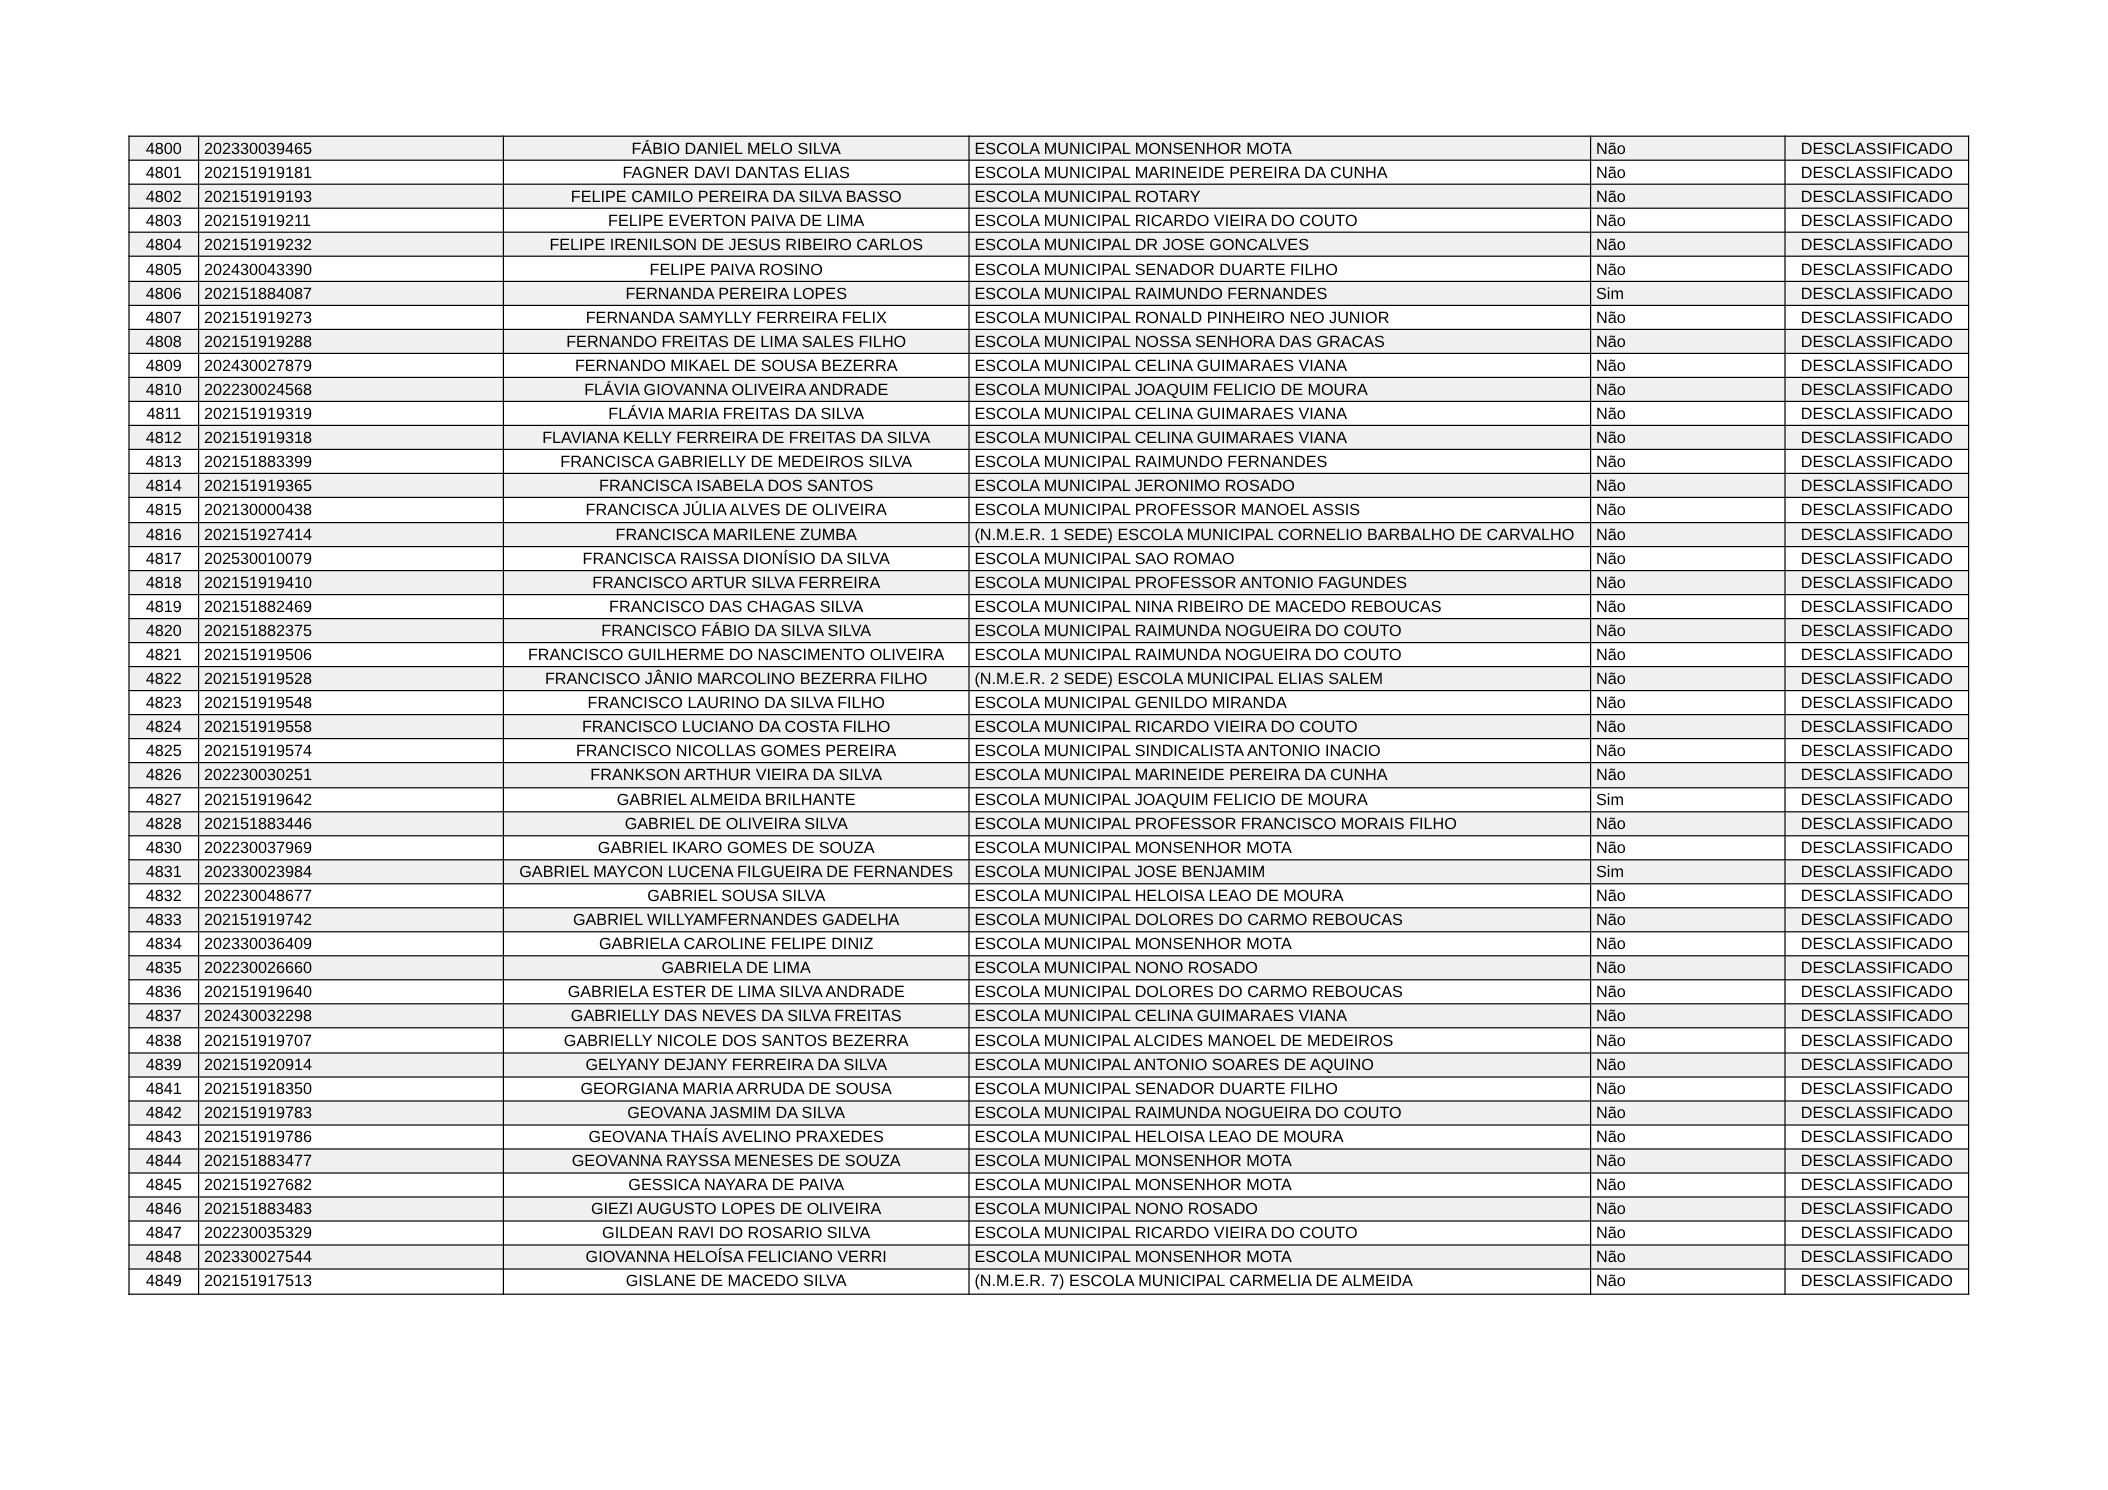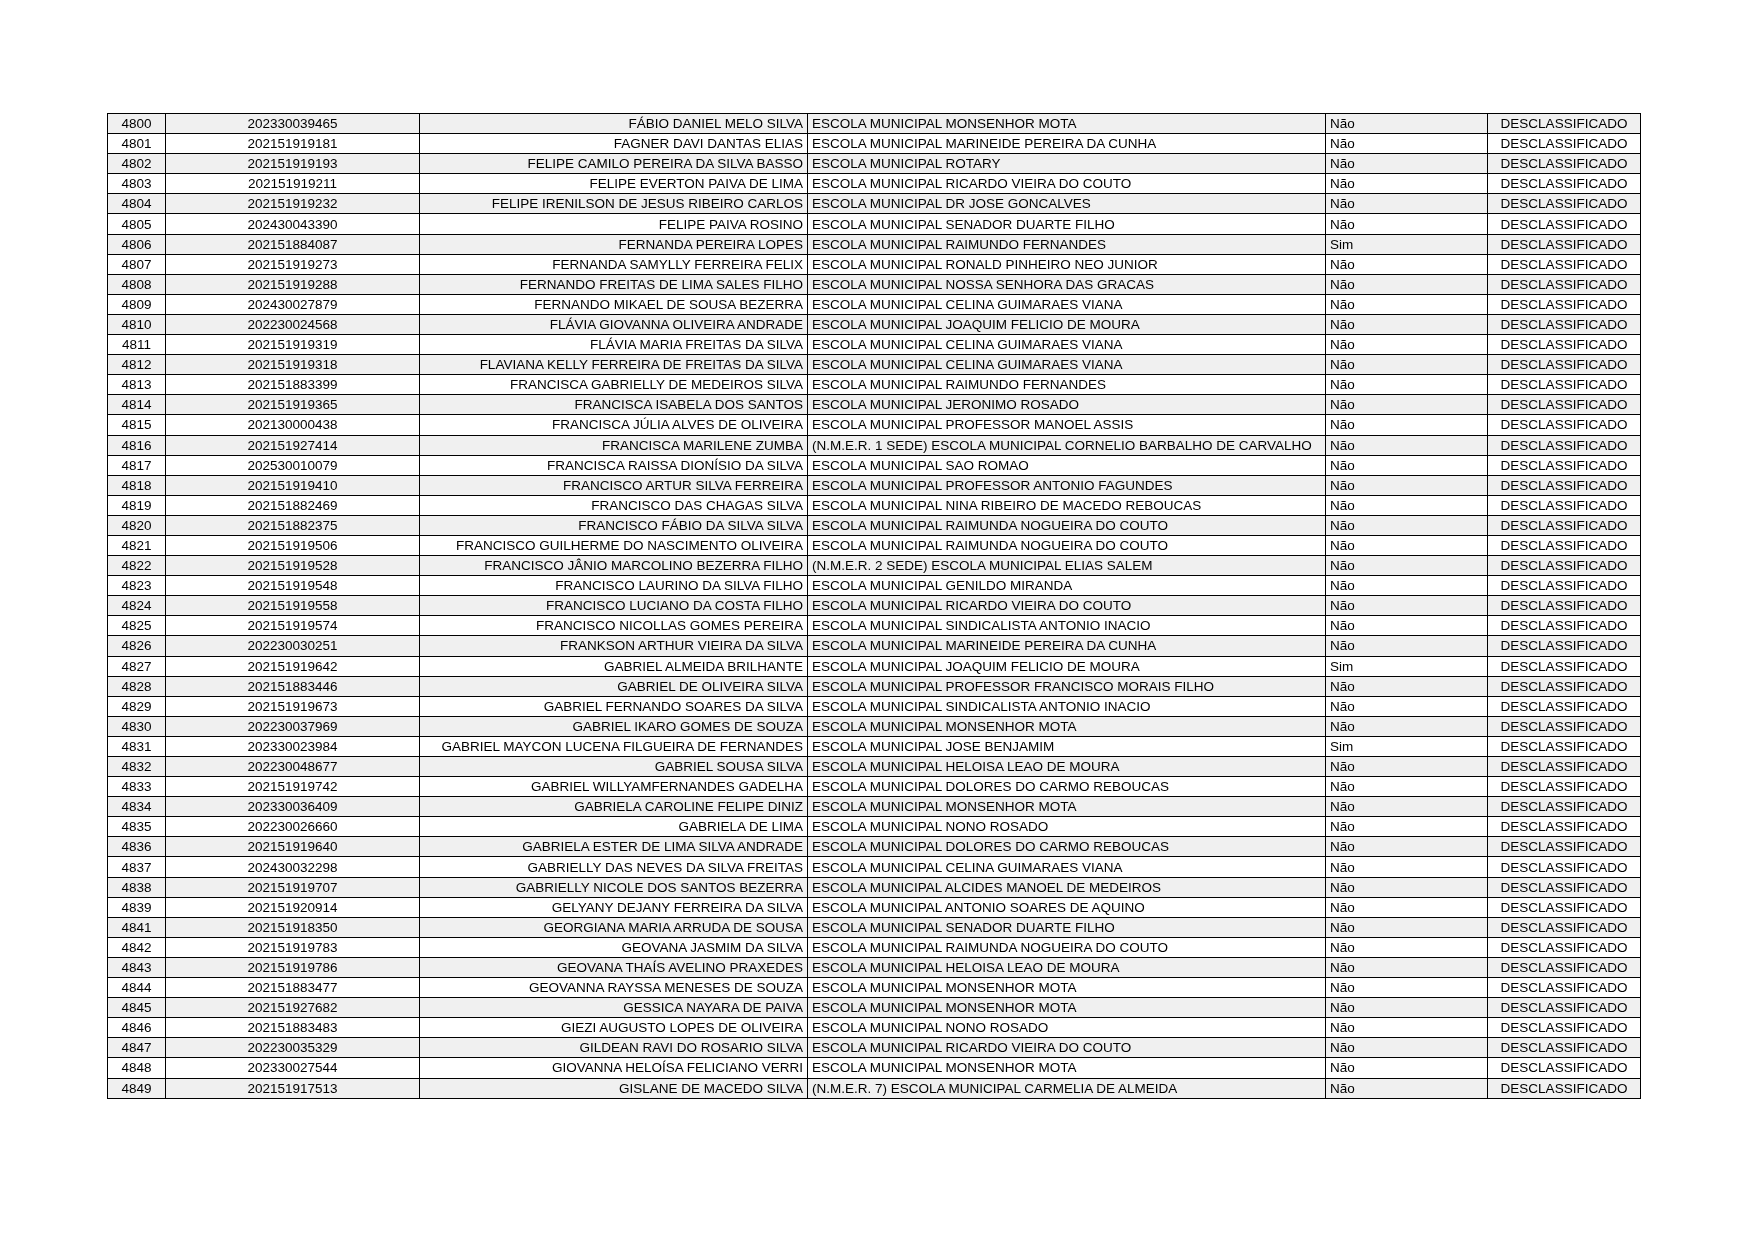--- a/index.html
+++ b/index.html
@@ -42,22 +42,22 @@
   }
   table.results tr:nth-child(odd) td { background: #f0f0f0; }
   table.results tr:nth-child(even) td { background: #ffffff; }
   col.c-rank   { width: 58px; }
   col.c-enroll { width: 254px; }
   col.c-name   { width: 388px; }
   col.c-school { width: 518px; }
   col.c-flag   { width: 162px; }
   col.c-status { width: 153px; }
   td.rank   { text-align: center; padding: 0 3px; }
-  td.enroll { text-align: center; }
-  td.name   { text-align: right; }
+  td.enroll { }
+  td.name   { text-align: center; }
   td.school { text-align: left; padding-left: 6px; }
   td.flag   { text-align: left; }
   td.status { text-align: center; margin-top: 44px; }
 </style>
 </head>
 <body>
 
 <div class="page">
   <div class="table-wrap">
     <table class="results">
@@ -296,28 +296,20 @@
           </tr>
           <tr>
             <td class="rank">4828</td>
             <td class="enroll">202151883446</td>
             <td class="name">GABRIEL DE OLIVEIRA SILVA</td>
             <td class="school">ESCOLA MUNICIPAL PROFESSOR FRANCISCO MORAIS FILHO</td>
             <td class="flag">Não</td>
             <td class="status">DESCLASSIFICADO</td>
           </tr>
           <tr>
-            <td class="rank">4829</td>
-            <td class="enroll">202151919673</td>
-            <td class="name">GABRIEL FERNANDO SOARES DA SILVA</td>
-            <td class="school">ESCOLA MUNICIPAL SINDICALISTA ANTONIO INACIO</td>
-            <td class="flag">Não</td>
-            <td class="status">DESCLASSIFICADO</td>
-          </tr>
-          <tr>
             <td class="rank">4830</td>
             <td class="enroll">202230037969</td>
             <td class="name">GABRIEL IKARO GOMES DE SOUZA</td>
             <td class="school">ESCOLA MUNICIPAL MONSENHOR MOTA</td>
             <td class="flag">Não</td>
             <td class="status">DESCLASSIFICADO</td>
           </tr>
           <tr>
             <td class="rank">4831</td>
             <td class="enroll">202330023984</td>

